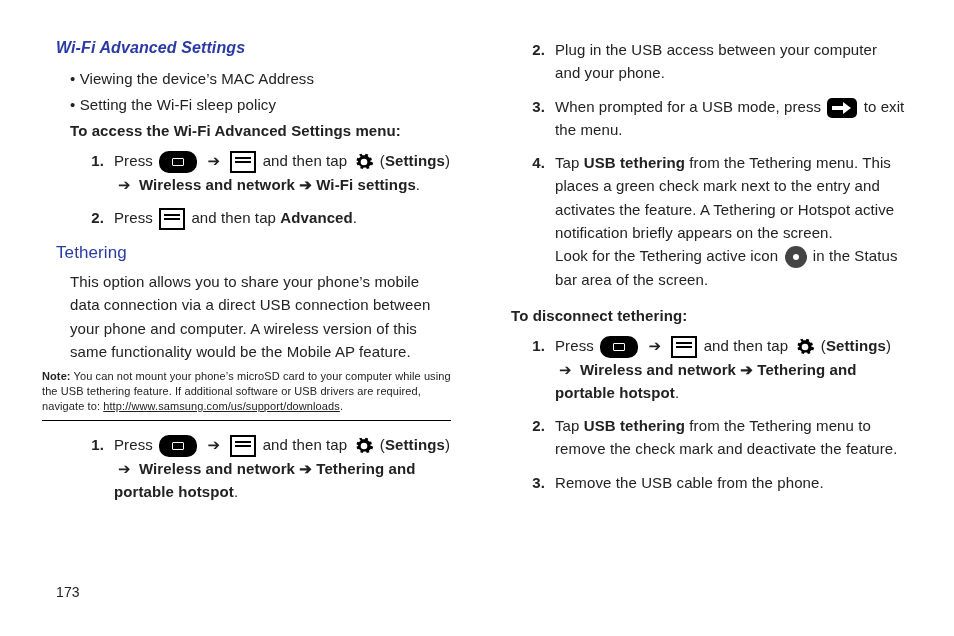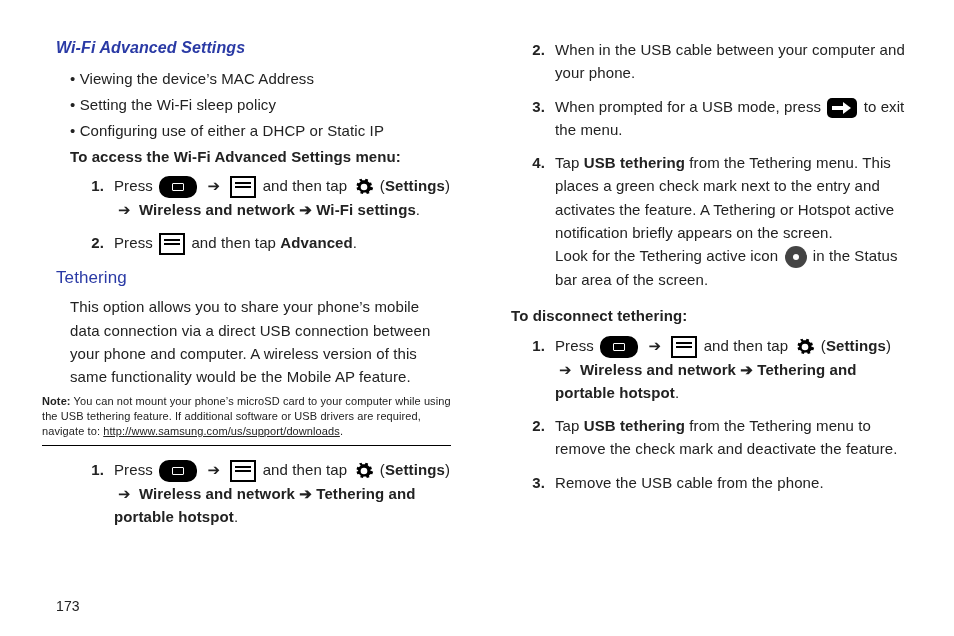--- a/index.html
+++ b/index.html
@@ -39,38 +39,37 @@
   .dot-circle{width:22px;height:22px;border-radius:50%;background:#444;display:inline-block;
               vertical-align:middle;position:relative}
   .dot-circle::after{content:"";position:absolute;left:8px;top:8px;width:6px;height:6px;
                      border-radius:50%;background:#fff}
   .usb-arrow{width:30px;height:20px;border-radius:5px;background:#000;display:inline-block;
              vertical-align:middle;position:relative}
   .usb-arrow::before{content:"";position:absolute;left:5px;top:8px;width:13px;height:4px;background:#fff}
   .usb-arrow::after{content:"";position:absolute;left:16px;top:4px;width:0;height:0;
                     border-left:8px solid #fff;border-top:6px solid transparent;
                     border-bottom:6px solid transparent}
-  .pgnum{position:absolute;left:56px;bottom:22px;font-size:14px}
+  .pgnum{position:absolute;left:56px;bottom:36px;font-size:14px}
   .lead{padding-left:0;margin-bottom:4px}
   .sub-ol{padding-left:28px}
   .tight{margin-bottom:3px}
 </style>
 </head>
 <body>
 
 <div class="page">
   <div class="cols">
 
     <div class="col">
       <p class="sec-blue">Wi-Fi Advanced Settings</p>
 
 
       <p class="indent bul tight">Viewing the device’s MAC Address</p>
       <p class="indent bul tight">Setting the Wi-Fi sleep policy</p>
-      <p class="indent bul">Configuring use of either a DHCP or Static IP</p>
 
       <p class="indent bold">To access the Wi-Fi Advanced Settings menu:</p>
 
       <ol class="sub-ol">
         <li>
           <span class="num">1.</span>
           <span class="body">
             <span>Press </span>
             <span class="icon home-pill"></span>
             <span class="arrow">➔</span>
@@ -124,21 +123,21 @@
             <span class="bold">Wireless and network ➔ Tethering and portable hotspot</span><span>.</span>
           </span>
         </li>
       </ol>
     </div>
 
     <div class="col">
       <ol class="sub-ol" style="padding-left:14px">
         <li>
           <span class="num">2.</span>
-          <span class="body">When in the USB cable between your computer and your phone.</span>
+          <span class="body">Plug in the USB access between your computer and your phone.</span>
         </li>
         <li>
           <span class="num">3.</span>
           <span class="body">
             <span>When prompted for a USB mode, press </span>
             <span class="icon usb-arrow"></span>
             <span> to exit the menu.</span>
           </span>
         </li>
         <li>

